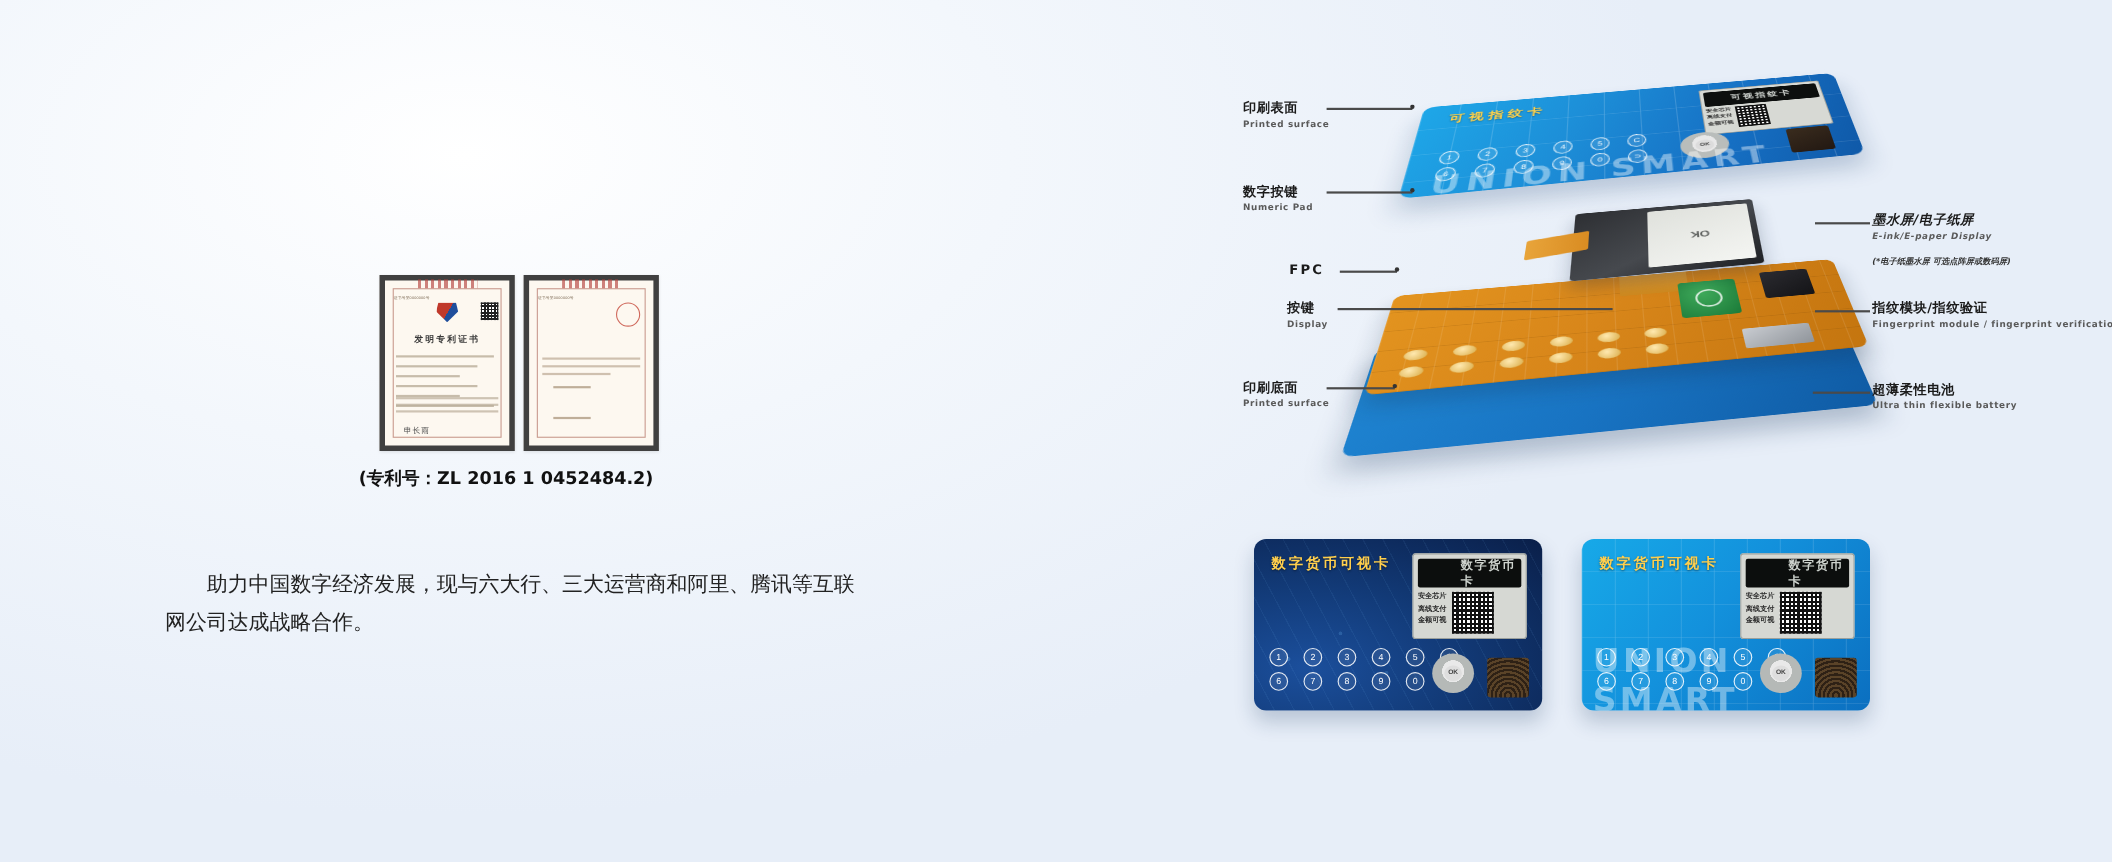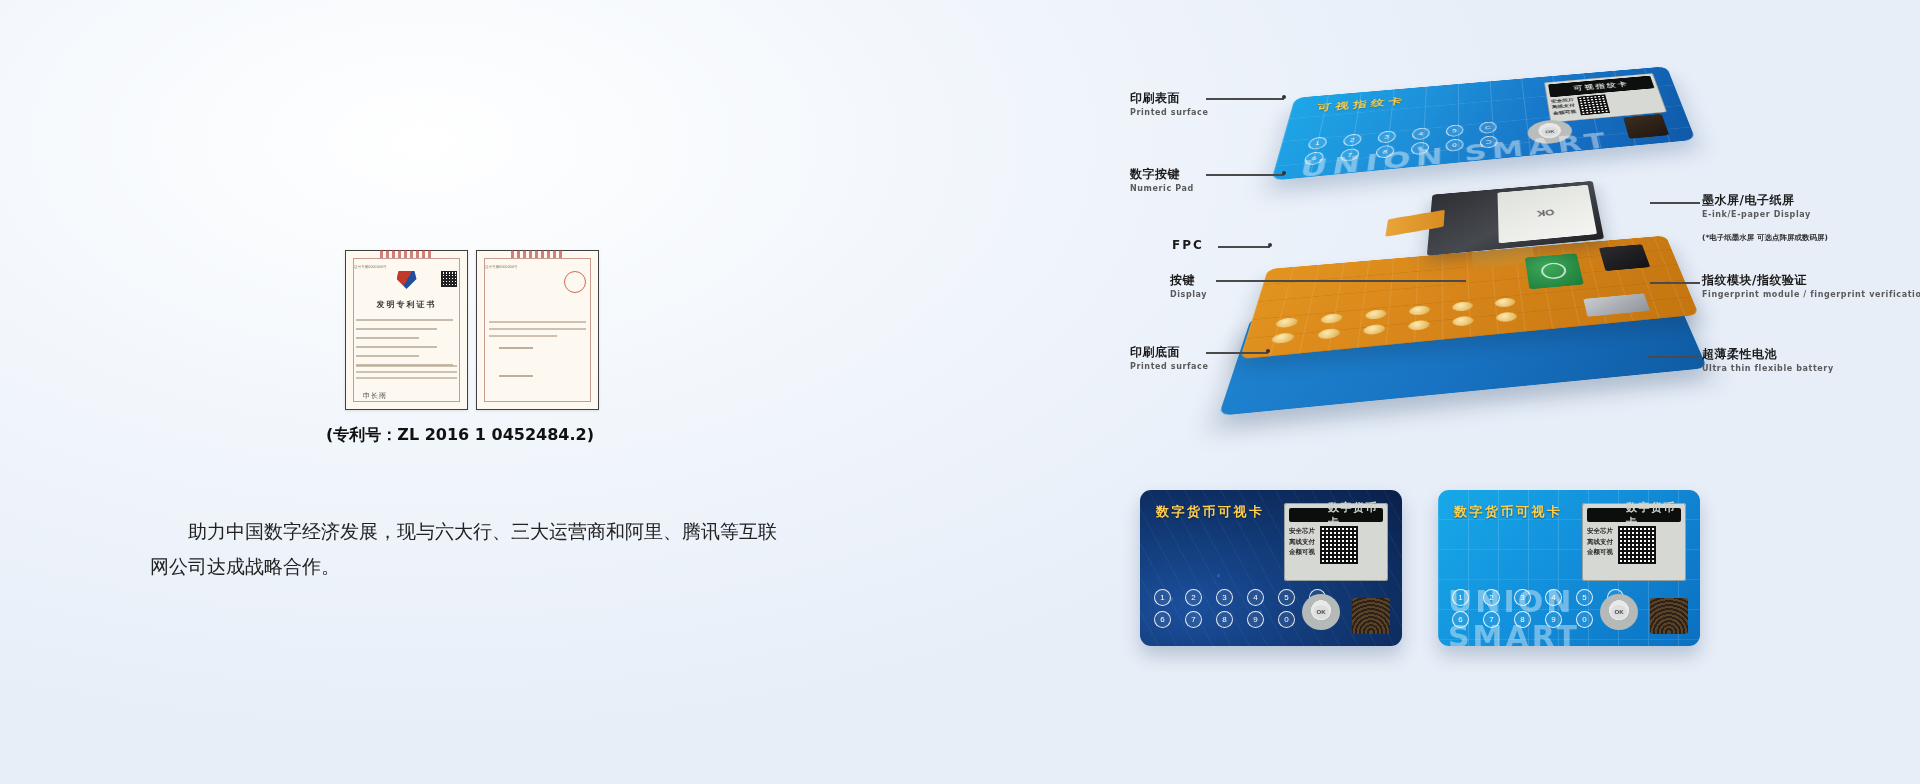--- a/index.html
+++ b/index.html
@@ -32,21 +32,21 @@
   .para {
     font-size: 19px; color: #222; line-height: 1.85;
     margin-top: 16px; text-indent: 38px; width: 645px;
     font-family: "DejaVu Sans", "Liberation Sans", sans-serif;
   }
 
   
   .certs { position: absolute; left: 345px; top: 250px; display: flex; gap: 8px; }
   .cert {
     width: 123px; height: 160px; background: #fdf8f0;
-    border: 1px solid #404040; position: relative;
+    border: 5px solid #404040; position: relative;
     box-shadow: 0 1px 3px rgba(0,0,0,.10);
   }
   .cert-inner { position: absolute; inset: 7px; border: 1px solid #c99a8e; }
   .cert-deco {
     position: absolute; top: -1px; left: 50%; transform: translateX(-50%);
     width: 54px; height: 8px;
     background: repeating-linear-gradient(90deg,#b5413c 0 3px,transparent 3px 6px);
     opacity: .65;
   }
   .cert-head { position: absolute; top: 14px; left: 8px; font-size: 3.4px; color: #7c6a55; letter-spacing:.2px;}
@@ -267,21 +267,21 @@
     position: absolute; left: 16px; top: 13px; font-size: 13px; font-weight: 700;
     color: #ffcf4d; letter-spacing: 2.5px; text-shadow: 0 1px 2px rgba(0,0,0,.45);
     font-family:"DejaVu Sans","Liberation Sans",sans-serif;
   }
   .pc-screen {
     position: absolute; right: 14px; top: 13px; width: 104px; height: 78px;
     background: #d6d8d3; border-radius: 3px; padding: 5px;
     box-shadow: inset 0 0 0 1px #9ba09c;
   }
   .pc-screenbar {
-    height: 14px; background: #0c0e0d; border-radius: 2px; color: #cdd2cd;
+    height: 26px; background: #0c0e0d; border-radius: 2px; color: #cdd2cd;
     font-size: 11px; font-weight: 700; letter-spacing: 1.5px;
     display:flex; align-items:center; justify-content:center;
     font-family:Liberation Mono, monospace;
     padding-left:39px;
   }
   .pc-screenbody { display:flex; gap:5px; margin-top:4px; }
   .pc-txt { font-size: 6.5px; line-height:1.65; font-weight:700; color:#2a2a2a; }
   .pc-qr {
     width: 38px; height: 38px; background-color:#fff;
     background-image:
@@ -455,21 +455,21 @@
     <div class="leader" style="left:86px; top:230px; width:250px;"></div>
 
     <div class="lbl" style="left:0px; top:294px;">
       <div class="cn">印刷底面</div>
       <div class="en">Printed surface</div>
     </div>
     <div class="leader" style="left:76px; top:302px; width:62px;"></div>
     <div class="dot" style="left:136px; top:299px;"></div>
 
     <div class="leader" style="left:520px; top:152px; width:50px;"></div>
-    <div class="lbl right" style="left:572px; top:142px;">
+    <div class="lbl right" style="left:572px; top:142px;font-style:italic;">
       <div class="cn">墨水屏/电子纸屏</div>
       <div class="en">E-ink/E-paper Display</div>
       <div class="note">(*电子纸墨水屏 可选点阵屏或数码屏)</div>
     </div>
 
     <div class="leader" style="left:520px; top:232px; width:50px;"></div>
     <div class="lbl right" style="left:572px; top:222px;">
       <div class="cn">指纹模块/指纹验证</div>
       <div class="en">Fingerprint module / fingerprint verification</div>
     </div>

